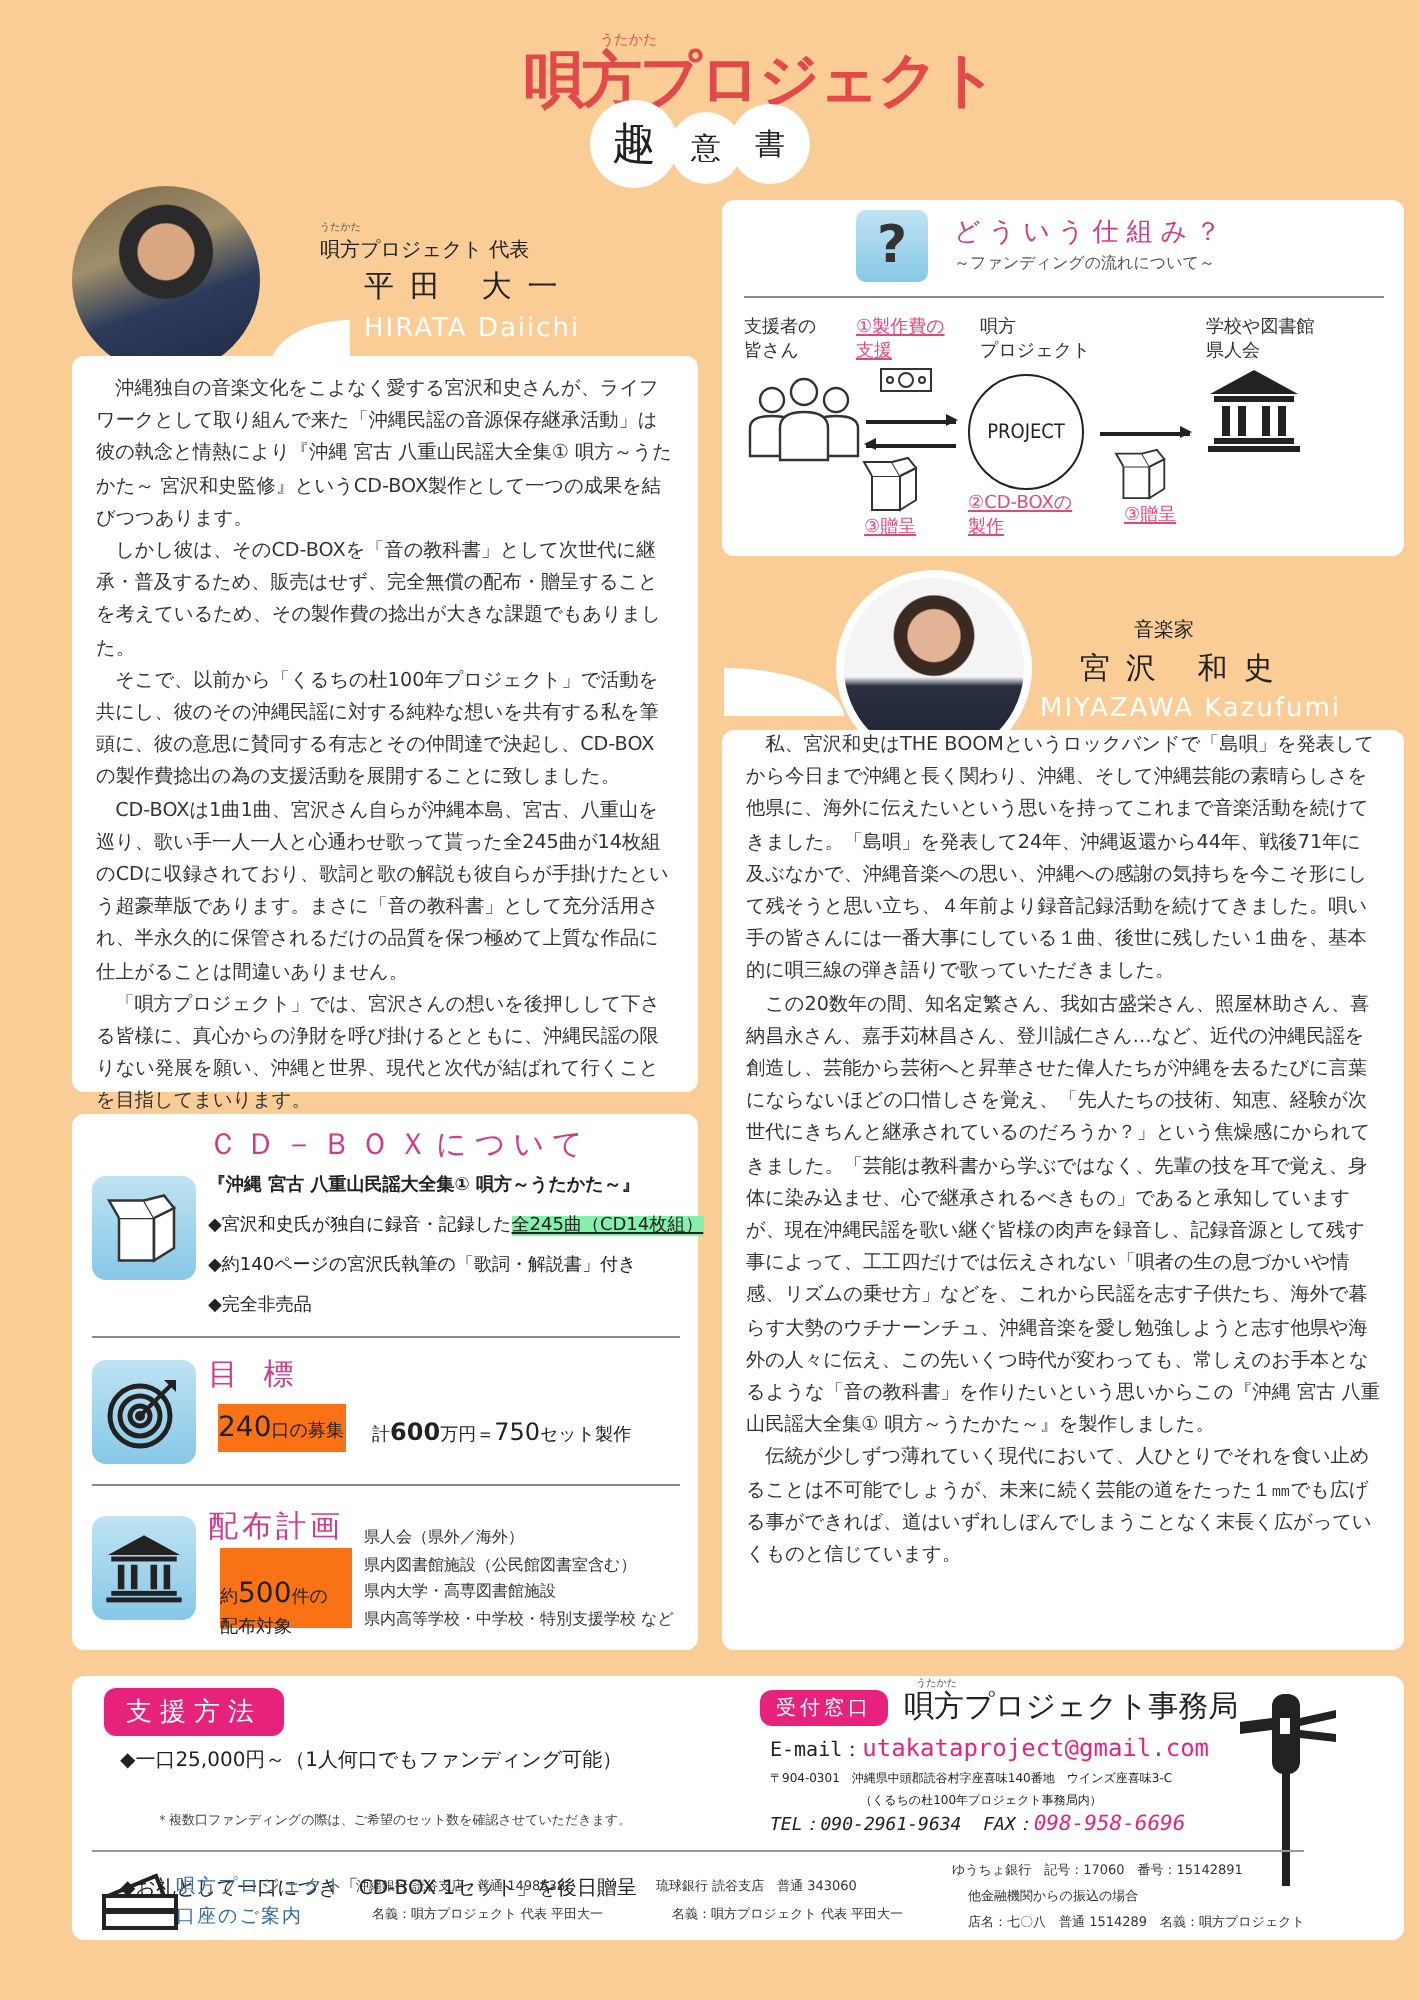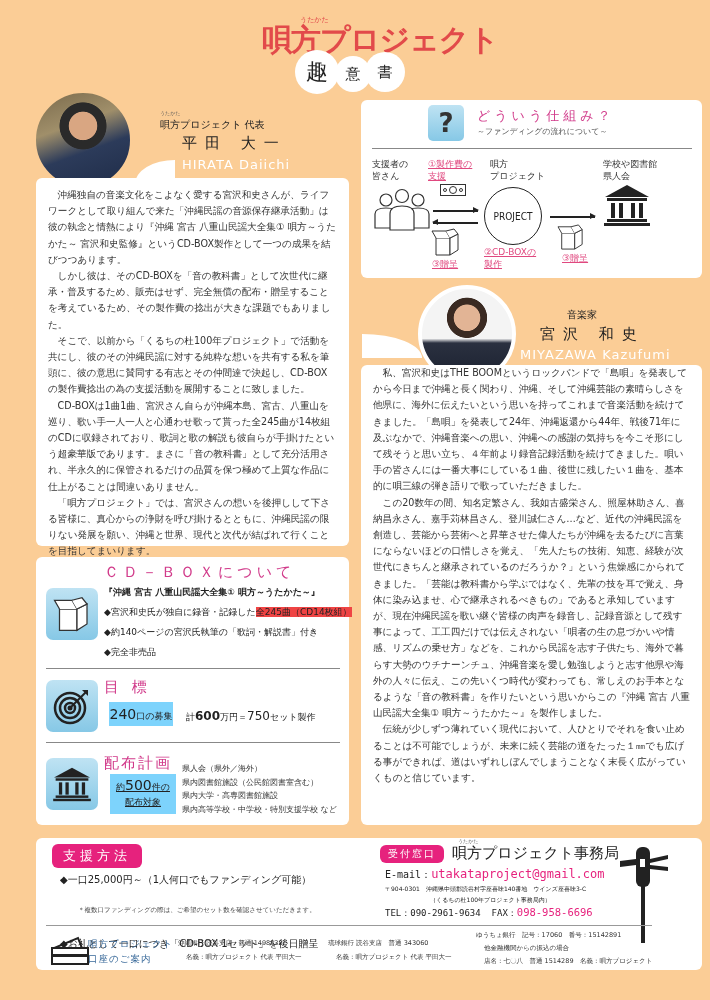--- a/index.html
+++ b/index.html
@@ -61,22 +61,22 @@
   .proj-circle { left: 484px; top: 187px; width: 58px; height: 58px; border: 1.5px solid #222; border-radius: 50%;
     display:flex; align-items:center; justify-content:center; font-size: 10px; color:#222; font-family: "DejaVu Sans Condensed", "DejaVu Sans", sans-serif; }
   .arrow { height: 1.5px; background: #222; }
   .arrow.r::after { content: ""; position: absolute; right: -1px; top: -3px; border-left: 6px solid #222; border-top: 3.5px solid transparent; border-bottom: 3.5px solid transparent; }
   .arrow.l::before { content: ""; position: absolute; left: -1px; top: -3px; border-right: 6px solid #222; border-top: 3.5px solid transparent; border-bottom: 3.5px solid transparent; }
 
   
   .sq-icon { width: 52px; height: 52px; border-radius: 7px; background: linear-gradient(#bfe3f3, #86c8e6); display:flex; align-items:center; justify-content:center; }
   .sec-title { font-size: 15px; color: #d13a8a; letter-spacing: 4px; white-space: nowrap; }
   .item { font-size: 9px; color: #222; white-space: nowrap; }
-  .hl { background: #ef4444; }
-  .yellow-box { background: #7dd3fc; text-align: center; color:#222; }
+  .hl { background: #86efac; text-decoration: underline; }
+  .yellow-box { background: #f97316; color:#222; }
 
   
   .pink-pill { background: #e6227d; color: #fff; border-radius: 6px; display:flex; align-items:center; justify-content:center; }
   .mono { font-family: "DejaVu Sans Mono", monospace; }
 </style>
 </head>
 <body>
 
 <div class="abs title-ruby">うたかた</div>
 <div class="abs title-main">唄方プロジェクト</div>
@@ -235,21 +235,21 @@
         <rect x="8" y="20" width="4" height="15"></rect>
         <rect x="16" y="20" width="4" height="15"></rect>
         <rect x="28" y="20" width="4" height="15"></rect>
         <rect x="36" y="20" width="4" height="15"></rect>
         <rect x="4" y="36" width="40" height="3"></rect>
         <rect x="1" y="40" width="46" height="3"></rect>
       </g>
     </svg>
 </div>
 <div class="abs sec-title" style="left:104px;top:754px;letter-spacing:2px;">配布計画</div>
-<div class="abs yellow-box" style="left:110px;top:774px;width:66px;height:40px;font-size:9px;line-height:15px;padding-top:4px;text-decoration:underline;">
+<div class="abs yellow-box" style="left:110px;top:774px;width:66px;height:40px;font-size:9px;line-height:15px;padding-top:16px;">
   <div><span>約</span><span style="font-size:14px;">500</span><span>件の</span></div>
   <div>配布対象</div>
 </div>
 <div class="abs" style="left:182px;top:762px;font-size:8px;line-height:13.5px;color:#333;white-space:nowrap;">
   <div>県人会（県外／海外）</div>
   <div>県内図書館施設（公民館図書室含む）</div>
   <div>県内大学・高専図書館施設</div>
   <div>県内高等学校・中学校・特別支援学校 など</div>
 </div>
 
@@ -260,21 +260,21 @@
 <div class="abs item" style="left:78px;top:906px;font-size:6.5px;color:#444;">＊複数口ファンディングの際は、ご希望のセット数を確認させていただきます。</div>
 
 <div class="abs pink-pill" style="left:380px;top:845px;width:64px;height:18px;font-size:10px;letter-spacing:2px;">受付窓口</div>
 <div class="abs ruby" style="left:458px;top:838px;">うたかた</div>
 <div class="abs" style="left:452px;top:844px;font-size:15px;color:#222;white-space:nowrap;">唄方プロジェクト事務局</div>
 <div class="abs item mono" style="left:385px;top:867px;font-size:10px;">
   <span>E-mail：</span><span style="color:#e6227d;font-size:12px;">utakataproject@gmail.com</span>
 </div>
 <div class="abs item" style="left:385px;top:885px;font-size:6px;">〒904-0301　沖縄県中頭郡読谷村字座喜味140番地　ウインズ座喜味3-C</div>
 <div class="abs item" style="left:430px;top:896px;font-size:6px;">（くるちの杜100年プロジェクト事務局内）</div>
-<div class="abs item mono" style="left:385px;top:906px;font-size:9px;">
+<div class="abs item mono" style="left:385px;top:906px;font-size:9px;font-style:italic;">
   <span>TEL：</span><span>090-2961-9634</span>&nbsp;&nbsp;<span>FAX：</span><span style="color:#e6227d;font-size:10.5px;">098-958-6696</span>
 </div>
 <svg class="abs" style="left:620px;top:845px;" width="50" height="100" viewBox="0 0 50 100">
   <g fill="#222">
       <rect x="16" y="2" width="14" height="40" rx="6"></rect>
       <rect x="21" y="40" width="4" height="58"></rect>
       <path d="M0 16 L16 14 L16 20 L0 22 Z"></path>
       <path d="M30 14 L48 10 L48 14 L30 18 Z"></path>
       <path d="M30 20 L48 22 L48 26 L30 24 Z"></path>
     </g>

